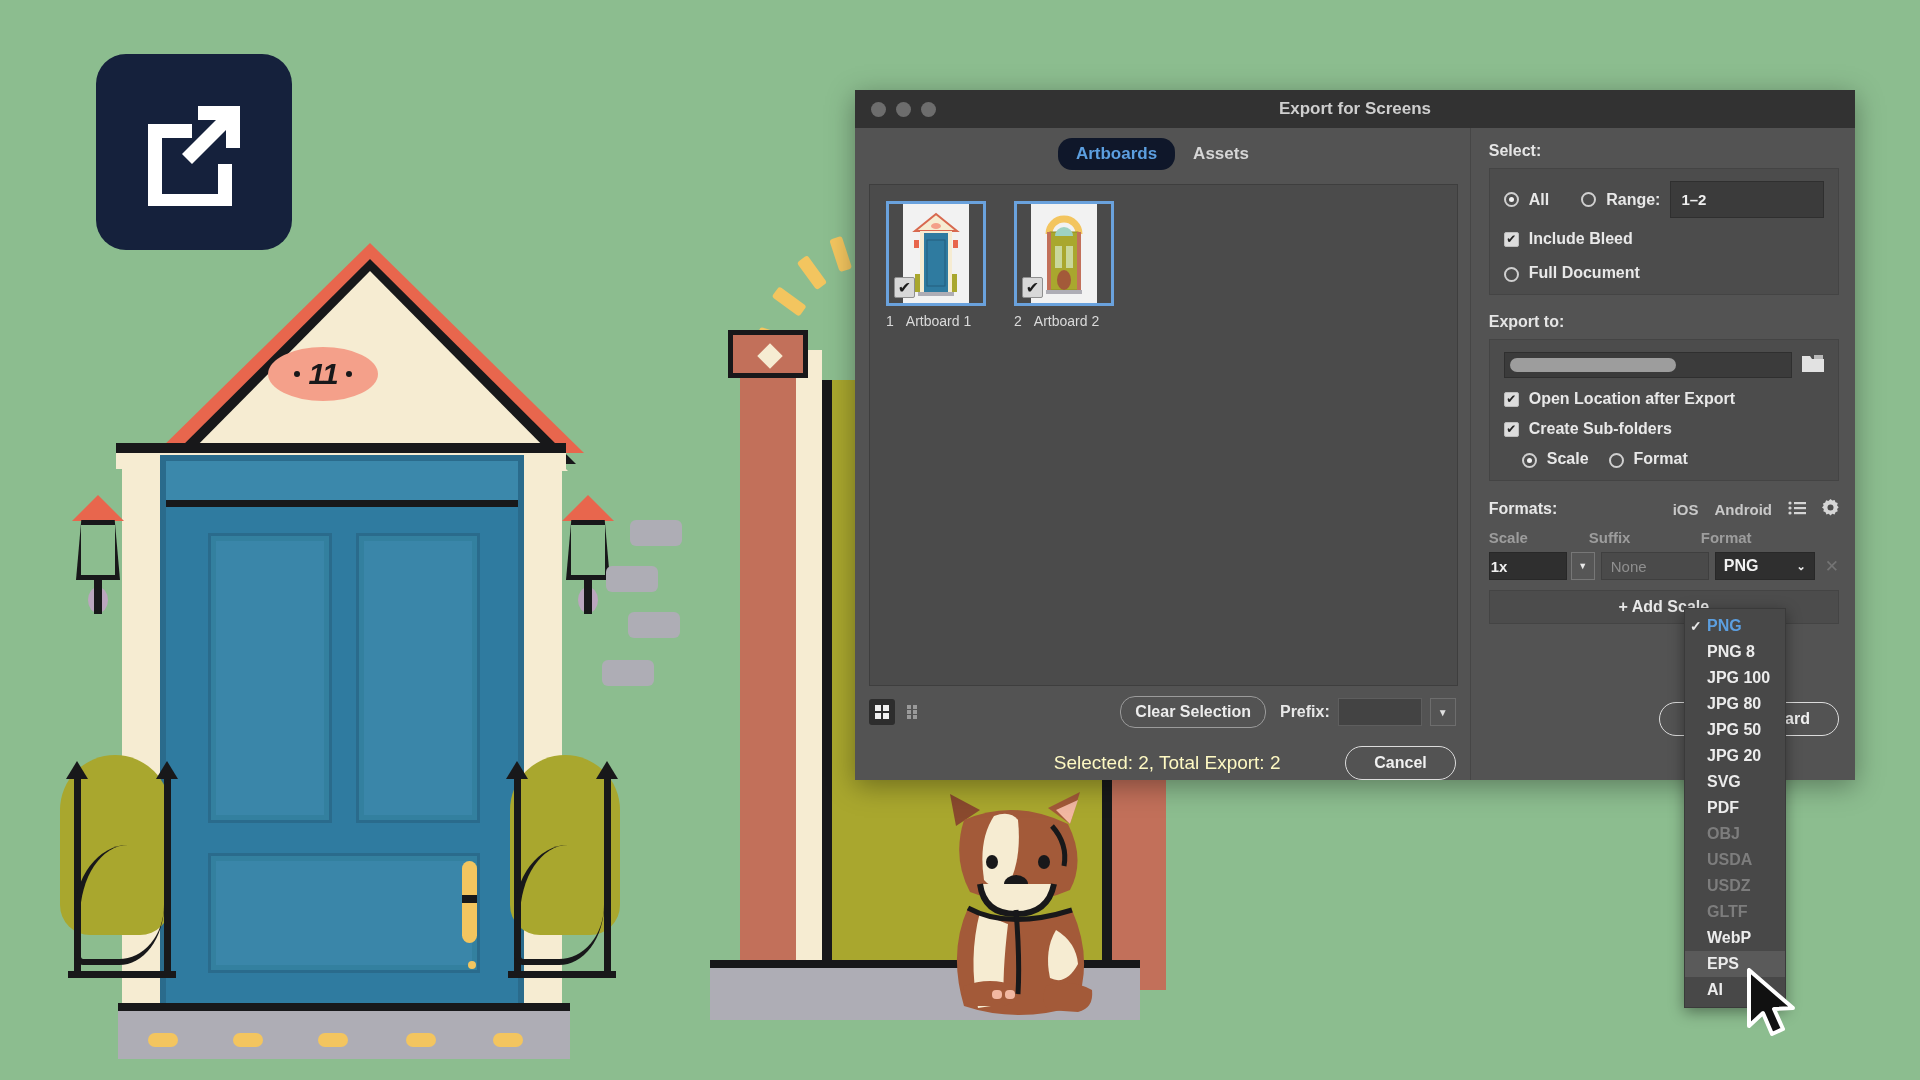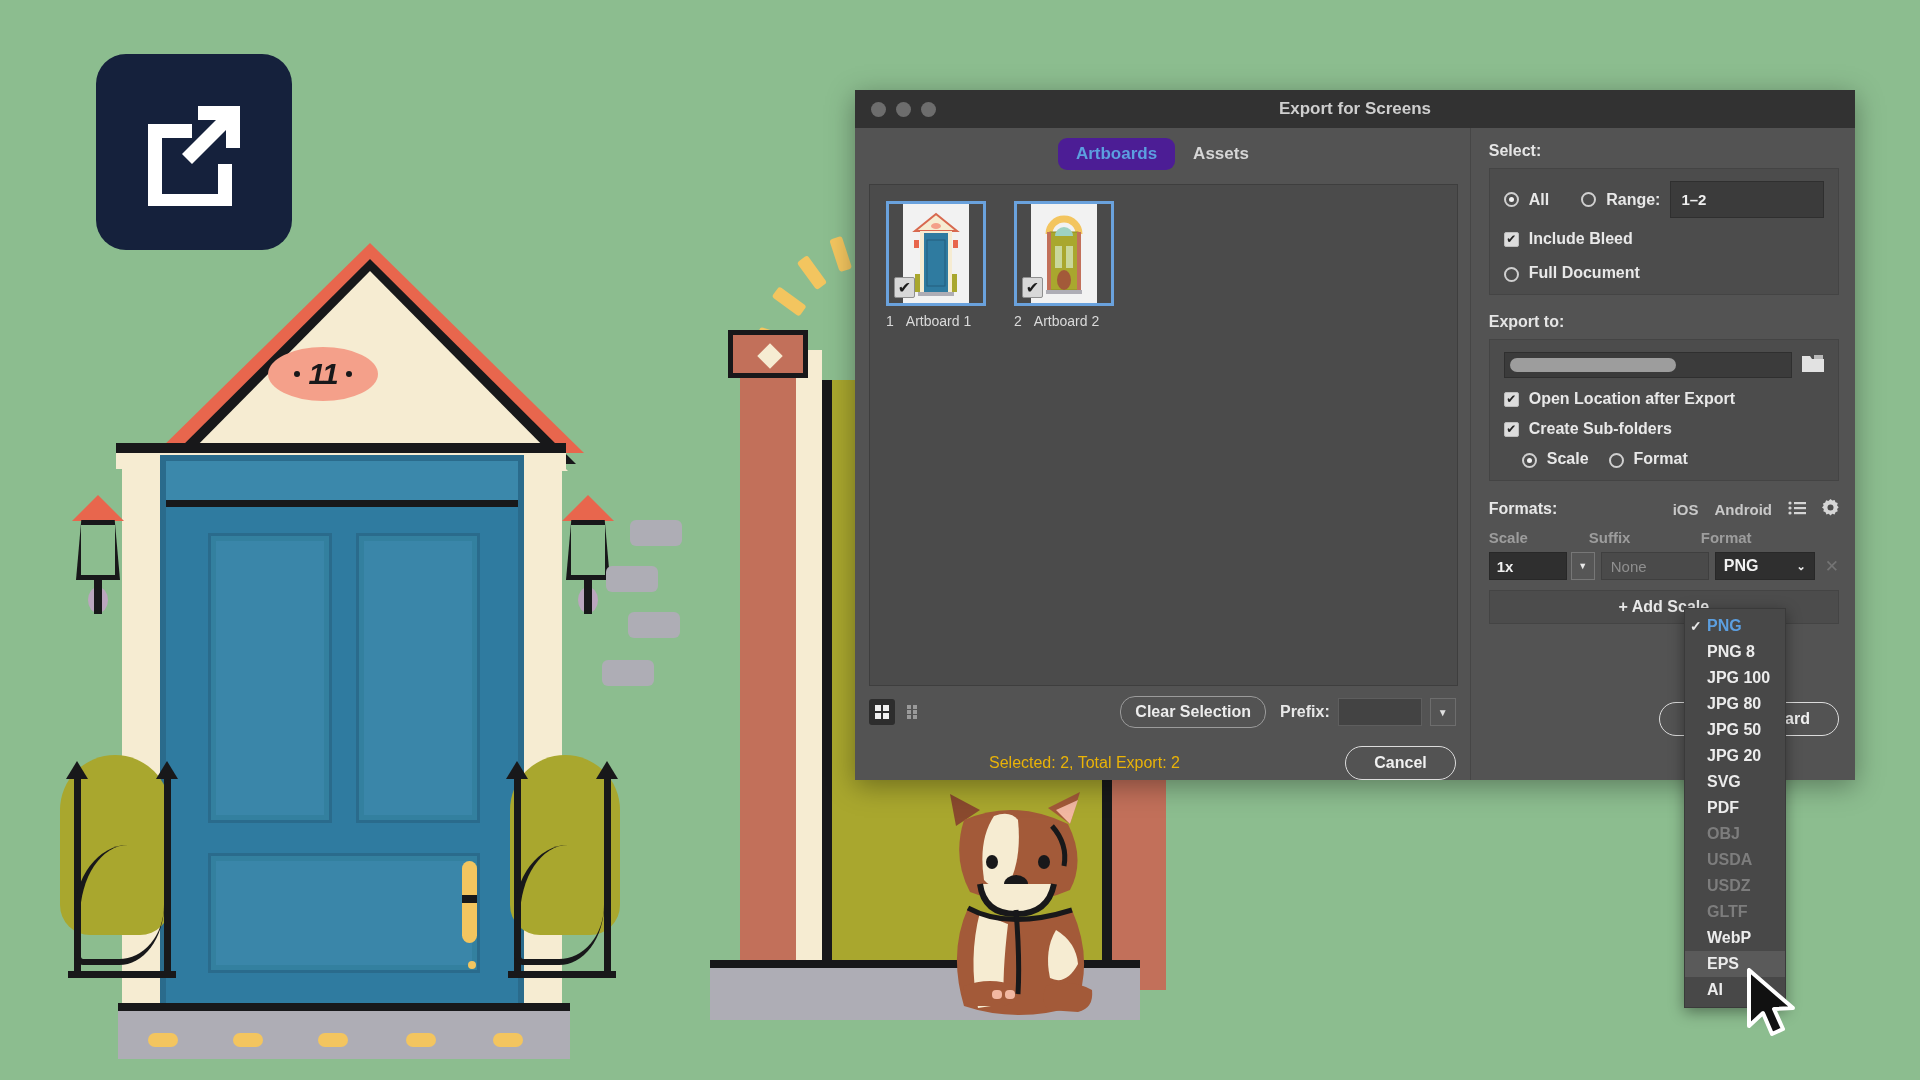--- a/index.html
+++ b/index.html
@@ -143,21 +143,21 @@
     position: absolute; left: 0; right: 0; text-align: center;
     font-size: 17px; color: #cfcfcf; font-weight: bold;
   }
 
   .dlg-body { display: flex; height: calc(100% - 38px); }
   .left-pane { width: 635px; border-right: 1px solid #464646; display: flex; flex-direction: column; }
   .right-pane { flex: 1; padding: 14px 16px 0 18px; }
 
   .tabs { display: flex; justify-content: center; padding-top: 10px; gap: 0; }
   .tab { padding: 6px 18px; font-size: 17px; font-weight: bold; color: #d6d6d6; }
-  .tab.active { background: #4c1d95; color: #5c9fe0; border-radius: 9px; }
+  .tab.active { background: #0f172a; color: #5c9fe0; border-radius: 14px; }
 
   .board-area { flex: 1; margin: 14px 12px 0 14px; background: #4b4b4b; border: 1px solid #3e3e3e;
     padding: 16px; display: flex; gap: 26px; align-content: flex-start; flex-wrap: wrap; }
   .board { width: 102px; }
   .board .thumb {
     width: 100px; height: 105px; background: #4a4a4a; border: 3px solid #6aa2dd; position: relative;
     display: flex; align-items: center; justify-content: center; overflow: hidden;
   }
   .board .thumb .sheet { width: 66px; height: 99px; background: #f2f2f2; }
   .board .chk {
@@ -176,21 +176,21 @@
     border: 1px solid #9b9b9b; background: transparent; color: #ececec;
     font-family: "Liberation Sans", sans-serif; font-size: 16px; font-weight: bold;
     padding: 6px 14px; border-radius: 15px;
   }
   .prefix-wrap { display: flex; align-items: center; gap: 8px; margin-left: 14px; }
   .field { background: #434343; border: 1px solid #5e5e5e; height: 28px; }
   .combo-arrow { width: 26px; height: 28px; background: #545454; border: 1px solid #6d6d6d;
     display: flex; align-items: center; justify-content: center; font-size: 10px; color: #e0e0e0; }
 
   .status-row { display: flex; align-items: center; padding: 18px 14px 0 14px; }
-  .status-text { flex: 1; font-size: 16px; color: #eab308; padding-left: 120px;}
+  .status-text { flex: 1; text-align: center; font-size: 19px; color: #fef9c3; padding-left: 120px;}
   .pill { border: 1px solid #dcdcdc; border-radius: 18px; padding: 7px 28px; font-size: 16px;
     font-weight: bold; color: #f0f0f0; background: transparent; }
 
   .sec-label { font-size: 16px; font-weight: bold; color: #e5e5e5; margin-bottom: 8px; }
   .group { background: #4c4c4c; border: 1px solid #444; padding: 12px 14px; margin-bottom: 18px; }
   .row { display: flex; align-items: center; gap: 10px; margin-bottom: 12px; }
   .row:last-child { margin-bottom: 0; align-items: flex-end; }
   .radio { width: 15px; height: 15px; border-radius: 50%; border: 2px solid #cfcfcf; position: relative; flex: none; }
   .radio.on::after { content: ""; position: absolute; left: 3px; top: 3px; width: 5px; height: 5px;
     border-radius: 50%; background: #f2f2f2; }
@@ -205,21 +205,21 @@
 
   .pathbar { flex: 1; height: 26px; background: #3b3b3b; border: 1px solid #2f2f2f; position: relative; }
   .pathbar::after { content: ""; position: absolute; left: 5px; top: 5px; width: 58%; height: 14px;
     background: #9d9d9d; border-radius: 8px; }
 
   .fmt-head { display: flex; font-size: 15px; color: #9d9d9d; font-weight: bold; padding: 4px 0 6px 0; }
   .fmt-head span:nth-child(1) { width: 100px; }
   .fmt-head span:nth-child(2) { width: 112px; }
   .fmt-row { display: flex; align-items: center; gap: 0; }
   .scale-inp { width: 78px; height: 28px; background: #2f2f2f; border: 1px solid #282828; color: #f0f0f0;
-     font-weight: bold; font-size: 15px; display: flex; align-items: center; padding-left: 7px; }
+     font-weight: bold; font-size: 15px; display: flex; align-items: center; padding-left: 1px; }
   .scale-arrow { width: 24px; height: 28px; background: #565656; border: 1px solid #777;
      display: flex; align-items: center; justify-content: center; font-size: 9px; margin-left: 4px; }
   .suffix-inp { width: 108px; height: 28px; background: #4a4a4a; border: 1px solid #3f3f3f;
      color: #8f8f8f; font-size: 15px; display: flex; align-items: center; padding-left: 9px; margin-left: 6px; }
   .format-sel { width: 100px; height: 28px; background: #2f2f2f; border: 1px solid #282828; color: #f2f2f2;
      font-weight: bold; font-size: 16px; display: flex; align-items: center; justify-content: space-between;
      padding: 0 8px; margin-left: 6px; }
   .x-btn { margin-left: 10px; color: #747474; font-size: 17px; }
   .addscale { margin-top: 10px; background: #4c4c4c; border: 1px solid #444; height: 34px;
      display: flex; align-items: center; justify-content: center; font-weight: bold; font-size: 16px; }

